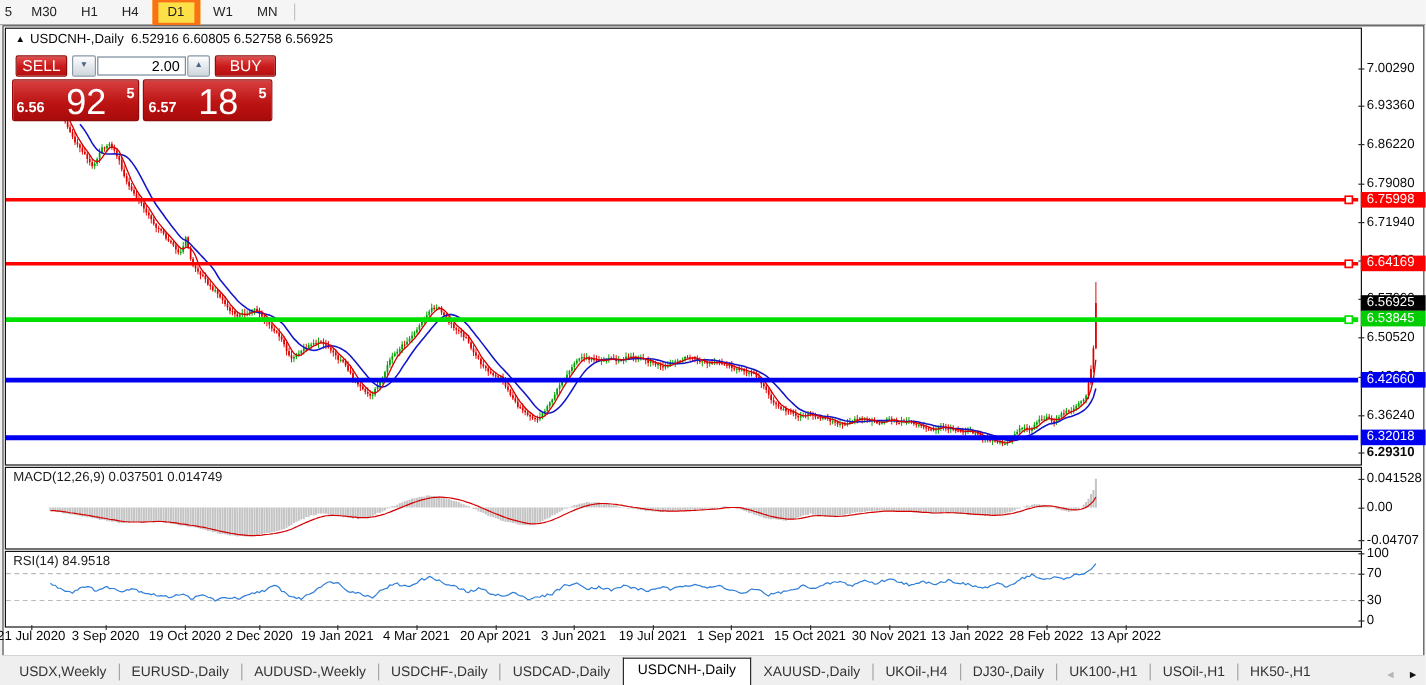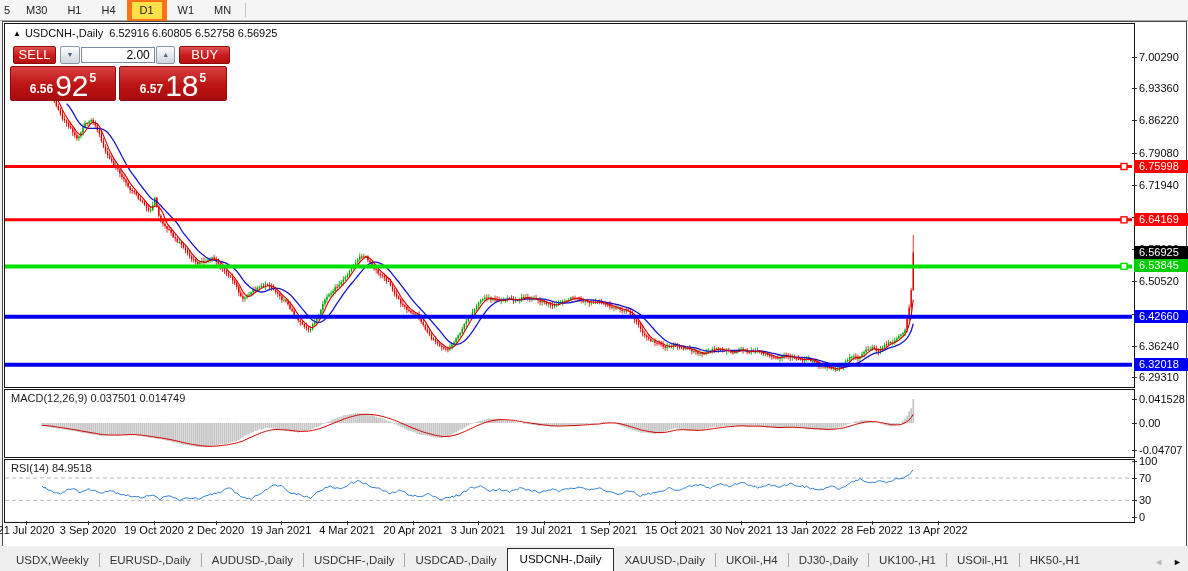--- a/index.html
+++ b/index.html
@@ -40,21 +40,21 @@
   #sell-btn{width:44px;height:16px;}
   #buy-btn{width:52px;height:16px;margin-left:4px;}
   .spin-btn{width:19px;height:16px;background:linear-gradient(180deg,#fdfdfd,#cfd6de);
             border:1px solid #8a97a5;border-radius:2px;font-size:7px;color:#46618c;
             text-align:center;line-height:15px;cursor:pointer;}
   #vol-input{width:66px;height:12px;border:1px solid #7a8aa0;font-size:12px;text-align:right;
              padding:1px 4px 1px 2px;margin:0 1px;font-family:"Liberation Sans",sans-serif;color:#000;}
   .tp-row2{display:flex;margin-top:3px;}
   .big-panel{background:linear-gradient(180deg,#d84040 0%,#bd1414 55%,#a90b0b 100%);
              border:1px solid #8f0c0c;border-radius:2px;height:32px;color:#fff;
-             display:flex;align-items:flex-end;justify-content:center;padding-bottom:1px;cursor:pointer;}
+             display:flex;align-items:flex-end;justify-content:center;padding-bottom:1px;cursor:pointer;gap:16px;}
   #sell-panel{width:104px;}
   #buy-panel{width:106px;margin-left:3px;}
   .bp-prefix{font-size:12px;font-weight:bold;margin:0 2px 3px 0;}
   .bp-main{font-size:30px;line-height:26px;font-weight:normal;text-align:right;}
   .bp-sup{font-size:12px;font-weight:bold;margin:0 0 14px 1px;}
   
   #tabbar{position:absolute;left:0;top:546px;width:1188px;height:25px;background:#efefef;
           display:flex;align-items:flex-end;padding-left:6px;box-sizing:border-box;}
   .tab{font-size:11.5px;color:#333;padding:3px 10px 4px 10px;height:13px;line-height:13px;cursor:pointer;white-space:nowrap;}
   .tab.active{background:#fff;border:1px solid #2b2b2b;border-bottom:none;color:#000;
@@ -1427,21 +1427,21 @@
       <div class="tick-label" style="top: 189.003px;">6.64800</div>
       <div class="tick-dash" style="left: 1129px; top: 227.193px;"></div>
       <div class="tick-label" style="top: 221.193px;">6.57660</div>
       <div class="tick-dash" style="left: 1129px; top: 259.382px;"></div>
       <div class="tick-label" style="top: 253.382px;">6.50520</div>
       <div class="tick-dash" style="left: 1129px; top: 291.572px;"></div>
       <div class="tick-label" style="top: 285.572px;">6.43380</div>
       <div class="tick-dash" style="left: 1129px; top: 323.762px;"></div>
       <div class="tick-label" style="top: 317.762px;">6.36240</div>
       <div class="tick-dash" style="left: 1129px; top: 355.005px;"></div>
-      <div class="tick-label" style="top: 349.005px;">6.29310</div>
+      <div class="tick-label" style="top: 349.005px; font-weight: bold;">6.29310</div>
       <div class="tick-dash" style="left: 1129px; top: 376.997px;"></div>
       <div class="tick-label" style="top: 370.997px;">0.041528</div>
       <div class="tick-dash" style="left: 1129px; top: 401px;"></div>
       <div class="tick-label" style="top: 395px;">0.00</div>
       <div class="tick-dash" style="left: 1129px; top: 428.206px;"></div>
       <div class="tick-label" style="top: 422.206px;">-0.04707</div>
       <div class="tick-dash" style="left: 1129px; top: 439.2px;"></div>
       <div class="tick-label" style="top: 433.2px;">100</div>
       <div class="tick-dash" style="left: 1129px; top: 456px;"></div>
       <div class="tick-label" style="top: 450px;">70</div>
@@ -1488,21 +1488,21 @@
       <div class="date-tick" style="left: 935px;"></div>
       <div class="date-label" style="left: 935px; text-align: center;">13 Apr 2022</div>
     </div>
 </div>
 
 <div id="tabbar">
     <div class="tab">USDX,Weekly</div>
     <div class="tab-sep"></div>
     <div class="tab">EURUSD-,Daily</div>
     <div class="tab-sep"></div>
-    <div class="tab">AUDUSD-,Daily</div>
+    <div class="tab">AUDUSD-,Weekly</div>
     <div class="tab-sep"></div>
     <div class="tab">USDCHF-,Daily</div>
     <div class="tab-sep"></div>
     <div class="tab">USDCAD-,Daily</div>
     <div class="tab active">USDCNH-,Daily</div>
     <div class="tab">XAUUSD-,Daily</div>
     <div class="tab-sep"></div>
     <div class="tab">UKOil-,H4</div>
     <div class="tab-sep"></div>
     <div class="tab">DJ30-,Daily</div>

